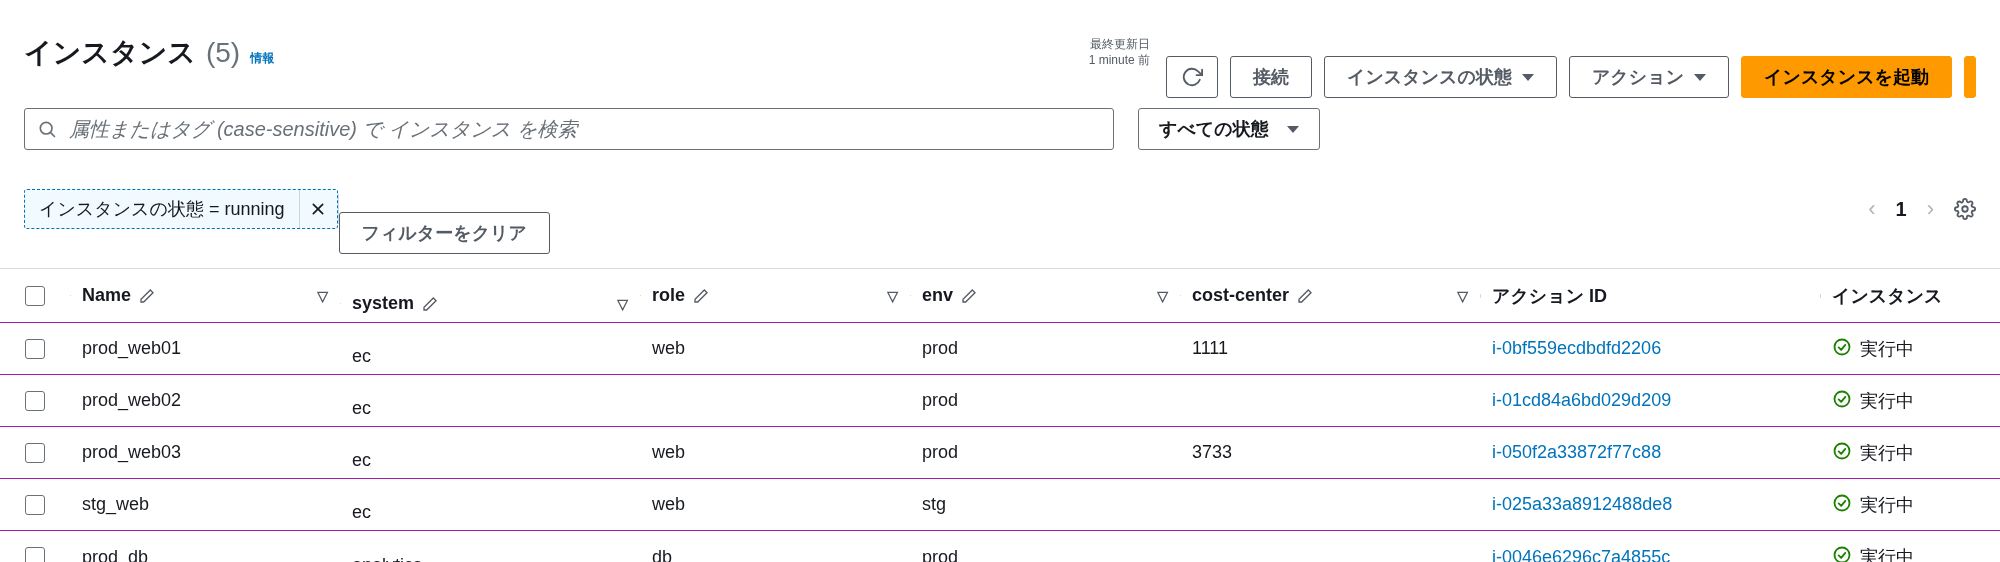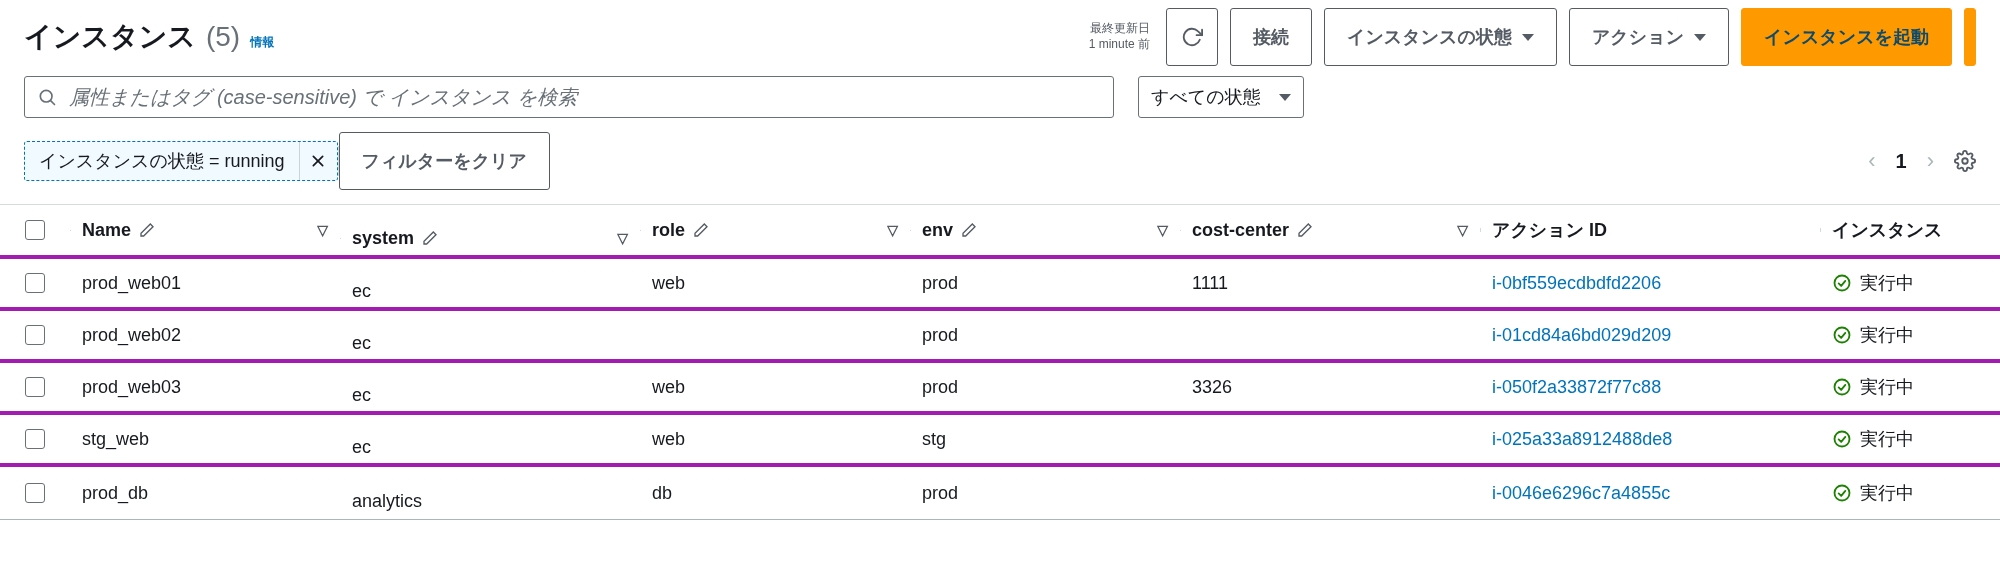--- a/index.html
+++ b/index.html
@@ -43,37 +43,38 @@
     text-align: right;
     font-size: 12px;
     color: #545b64;
     line-height: 1.3;
     margin-right: 4px;
   }
   .btn {
     display: inline-flex;
     align-items: center;
     justify-content: center;
-    height: 58px;
+    height: 42px;
     padding: 0 22px;
     border: 1px solid #545b64;
     border-radius: 3px;
     background: #fff;
     font-size: 18px;
     font-weight: 700;
     color: #545b64;
     cursor: pointer;
     gap: 10px;
     white-space: nowrap;
+    margin-top: 48px;
   }
   .btn-icon-only { padding: 0 14px; }
   .btn-primary {
     background: #ff9900;
     border-color: #ff9900;
-    color: #0c4a6e;
+    color: #000000;
   }
   .btn-edge {
     width: 12px;
     padding: 0;
     background: #ff9900;
     border-color: #ff9900;
   }
   .caret-down {
     width: 0; height: 0;
     border-left: 6px solid transparent;
@@ -105,24 +106,25 @@
     flex: 1;
     background: transparent;
   }
   .search-input::placeholder { color: #687078; }
   .state-dropdown {
     display: inline-flex;
     align-items: center;
     height: 42px;
     border: 1px solid #687078;
     border-radius: 3px;
-    padding: 0 12px;
+    padding: 0 20px;
     gap: 18px;
     font-size: 18px;
     cursor: pointer;
+    font-weight: bold;
   }
   .filter-row {
     display: flex;
     align-items: center;
     padding: 4px 24px 14px 24px;
   }
   .filter-chip {
     display: inline-flex;
     align-items: center;
     border: 1px dashed #0073bb;
@@ -163,21 +165,21 @@
   .pager .page-num { font-weight: 700; }
   .table {
     width: 100%;
     border-top: 1px solid #d5dbdb;
     border-bottom: 1px solid #aab7b8;
   }
   .trow {
     display: flex;
     align-items: center;
     height: 52px;
-    border-bottom: 4px solid #a21caf;
+    border-bottom: 1px solid #a21caf;
   }
   .trow.header {
     height: 54px;
     font-weight: 700;
   }
   .trow:last-child { border-bottom: none; }
   .cell {
     padding: 0 12px;
     display: flex;
     align-items: center;
@@ -209,21 +211,21 @@
   .checkbox {
     width: 20px;
     height: 20px;
     border: 1.5px solid #687078;
     border-radius: 3px;
     cursor: pointer;
   }
   .link { color: #0073bb; cursor: pointer; }
   .status-ok {
     display: inline-flex;
-    align-items: center;
+    align-items: flex-start;
     gap: 8px;
     color: #1d8102;
     font-weight: 400;
   }
   .status-ok .text { color: #16191f; }
   svg { display: block; }
 </style>
 </head>
 <body>
 
@@ -429,21 +431,21 @@
     <div class="cell system">
           <span>ec</span>
         </div>
     <div class="cell role">
           <span>web</span>
         </div>
     <div class="cell env">
           <span>prod</span>
         </div>
     <div class="cell cost">
-          <span>3326</span>
+          <span>3733</span>
         </div>
     <div class="cell iid">
           <span class="link">i-050f2a33872f77c88</span>
         </div>
     <div class="cell state">
       <span class="status-ok">
         <svg width="20" height="20" viewBox="0 0 24 24" fill="none" stroke="#1d8102" stroke-width="2.2" stroke-linecap="round" stroke-linejoin="round">
               <circle cx="12" cy="12" r="9"></circle>
               <polyline points="8 12.5 11 15.5 16 9.5"></polyline>
             </svg>

